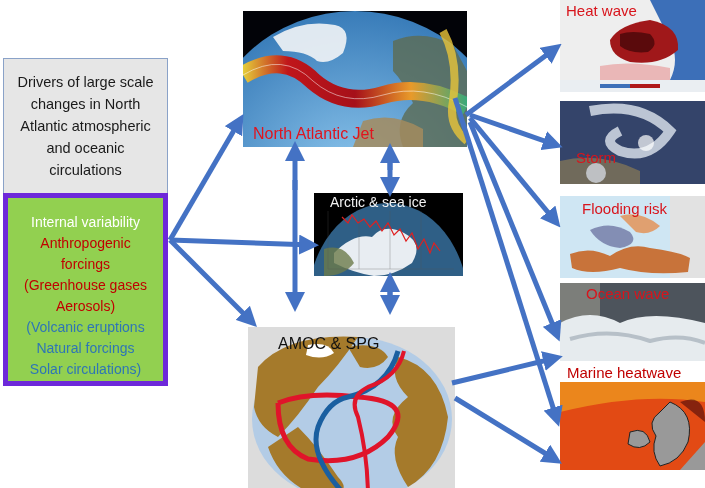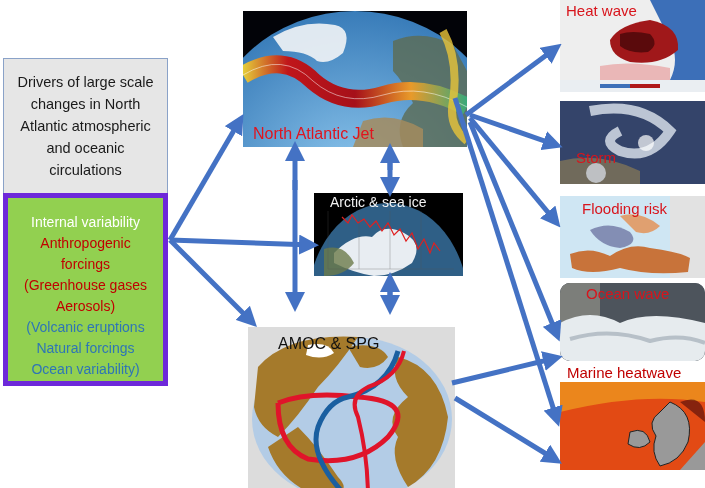--- a/index.html
+++ b/index.html
@@ -20,21 +20,21 @@
   .amoc{left:248px;top:311px;width:207px;height:171px;background:#dcdcdc;margin-top:16px;}
   .img-label{position:absolute;white-space:nowrap;}
   .jet-label{left:10px;bottom:4px;font-size:16px;color:#e0141e;}
   .arctic-label{left:16px;top:1px;font-size:14px;color:#f2f2f2;}
   .amoc-label{left:30px;top:8px;font-size:16px;color:#111;}
   
   .impact{left:560px;}
   .heat{top:0px;width:145px;height:92px;background:#eaeef2;}
   .storm{top:101px;width:145px;height:83px;background:#3b4a6a;}
   .flood{top:196px;width:145px;height:82px;background:#cfe6f3;}
-  .ocean{top:283px;width:145px;height:78px;background:#5e6770;border-radius:10px;}
+  .ocean{top:283px;width:145px;height:78px;background:#5e6770;}
   .marine-title{left:567px;top:364px;font-size:15px;color:#c00000;white-space:nowrap;}
   .marine{top:382px;width:145px;height:88px;background:#e55b1d;}
   .impact-label{font-size:15px;color:#d8141c;}
   .heat-label{left:6px;top:2px;}
   .storm-label{left:16px;top:8px;margin-top:40px;}
   .flood-label{left:22px;top:4px;}
   .ocean-label{left:26px;top:2px;}
   svg{position:absolute;left:0;top:0;}
 </style>
 </head>
@@ -51,21 +51,21 @@
 </div>
 
 <div class="abs forcings-box">
   <span class="forcing-line c-white">Internal variability</span>
   <span class="forcing-line c-red">Anthropogenic</span>
   <span class="forcing-line c-red">forcings</span>
   <span class="forcing-line c-red">(Greenhouse gases</span>
   <span class="forcing-line c-red">Aerosols)</span>
   <span class="forcing-line c-blue">(Volcanic eruptions</span>
   <span class="forcing-line c-blue">Natural forcings</span>
-  <span class="forcing-line c-blue">Ocean variability)</span>
+  <span class="forcing-line c-blue">Solar circulations)</span>
 </div>
 
 <div class="abs img jet">
   <svg width="224" height="136" viewBox="0 0 224 136">
     <defs>
       <radialGradient id="ocean1" cx="50%" cy="60%" r="70%">
         <stop offset="0" stop-color="#8fc8ee"></stop>
         <stop offset="1" stop-color="#2a6fb0"></stop>
       </radialGradient>
       <linearGradient id="jetband" x1="0" y1="0" x2="1" y2="0">

